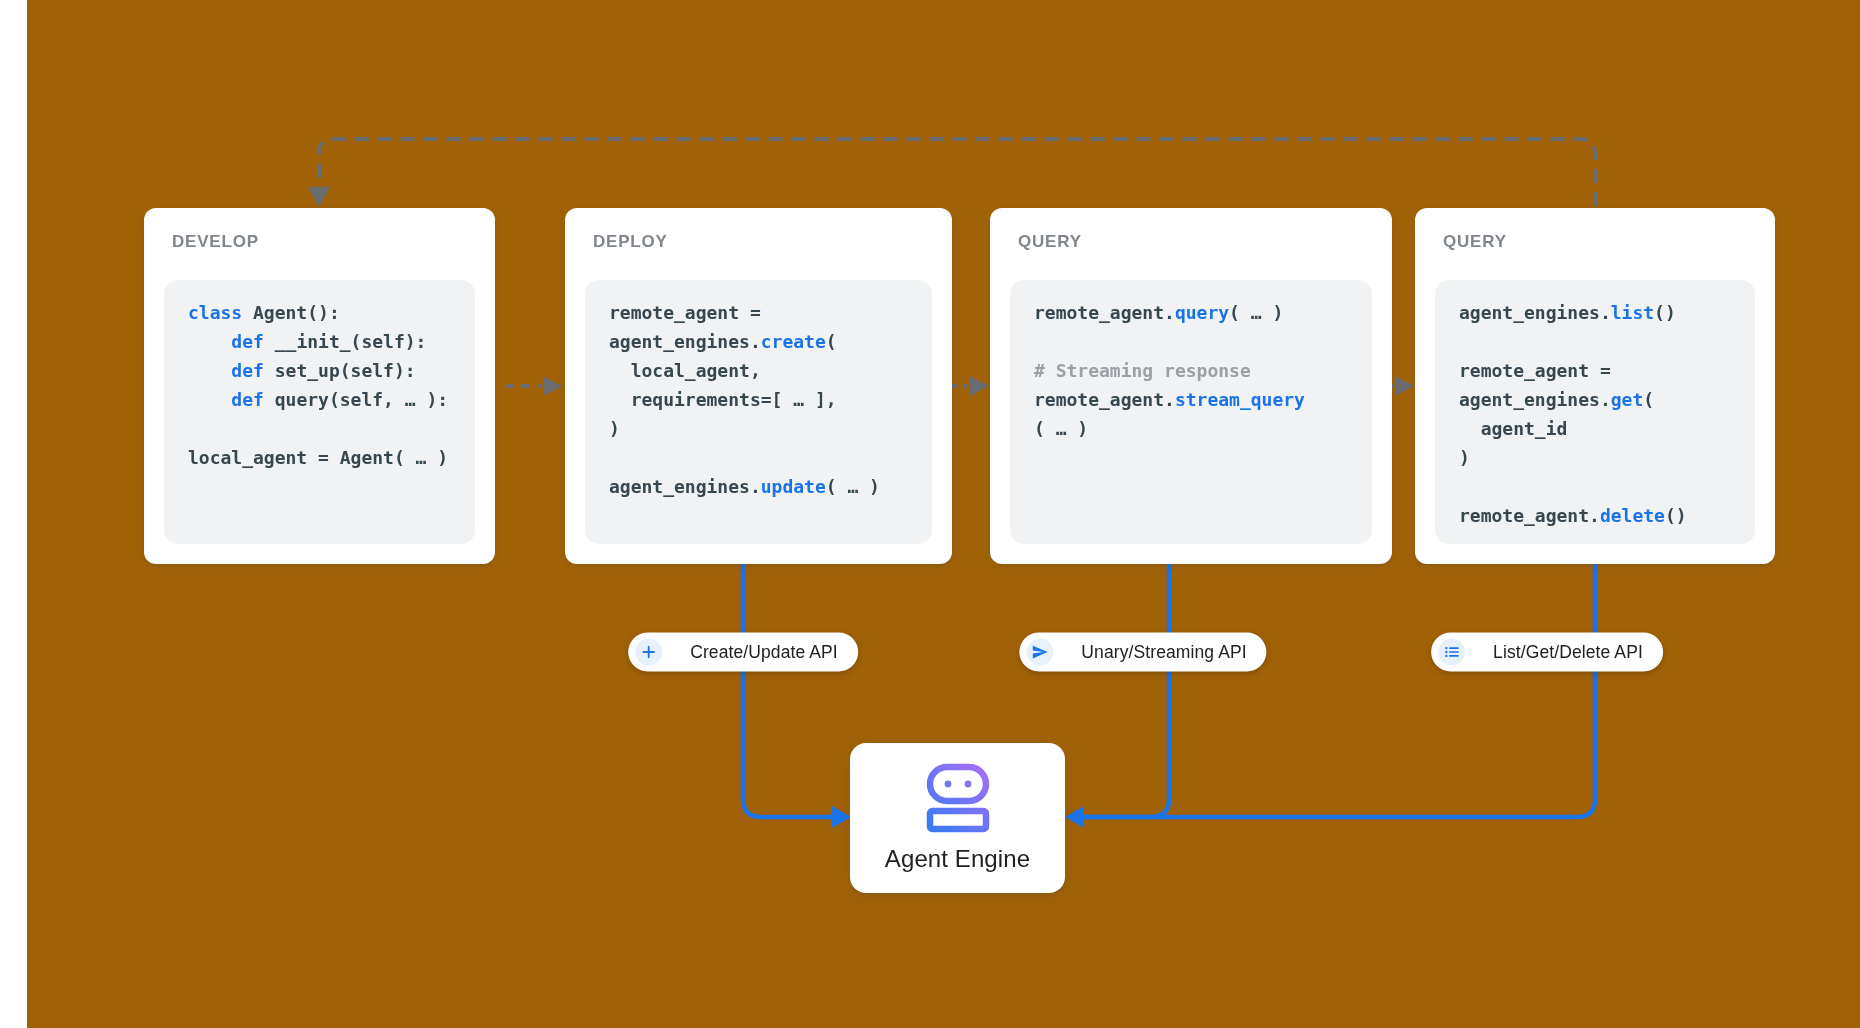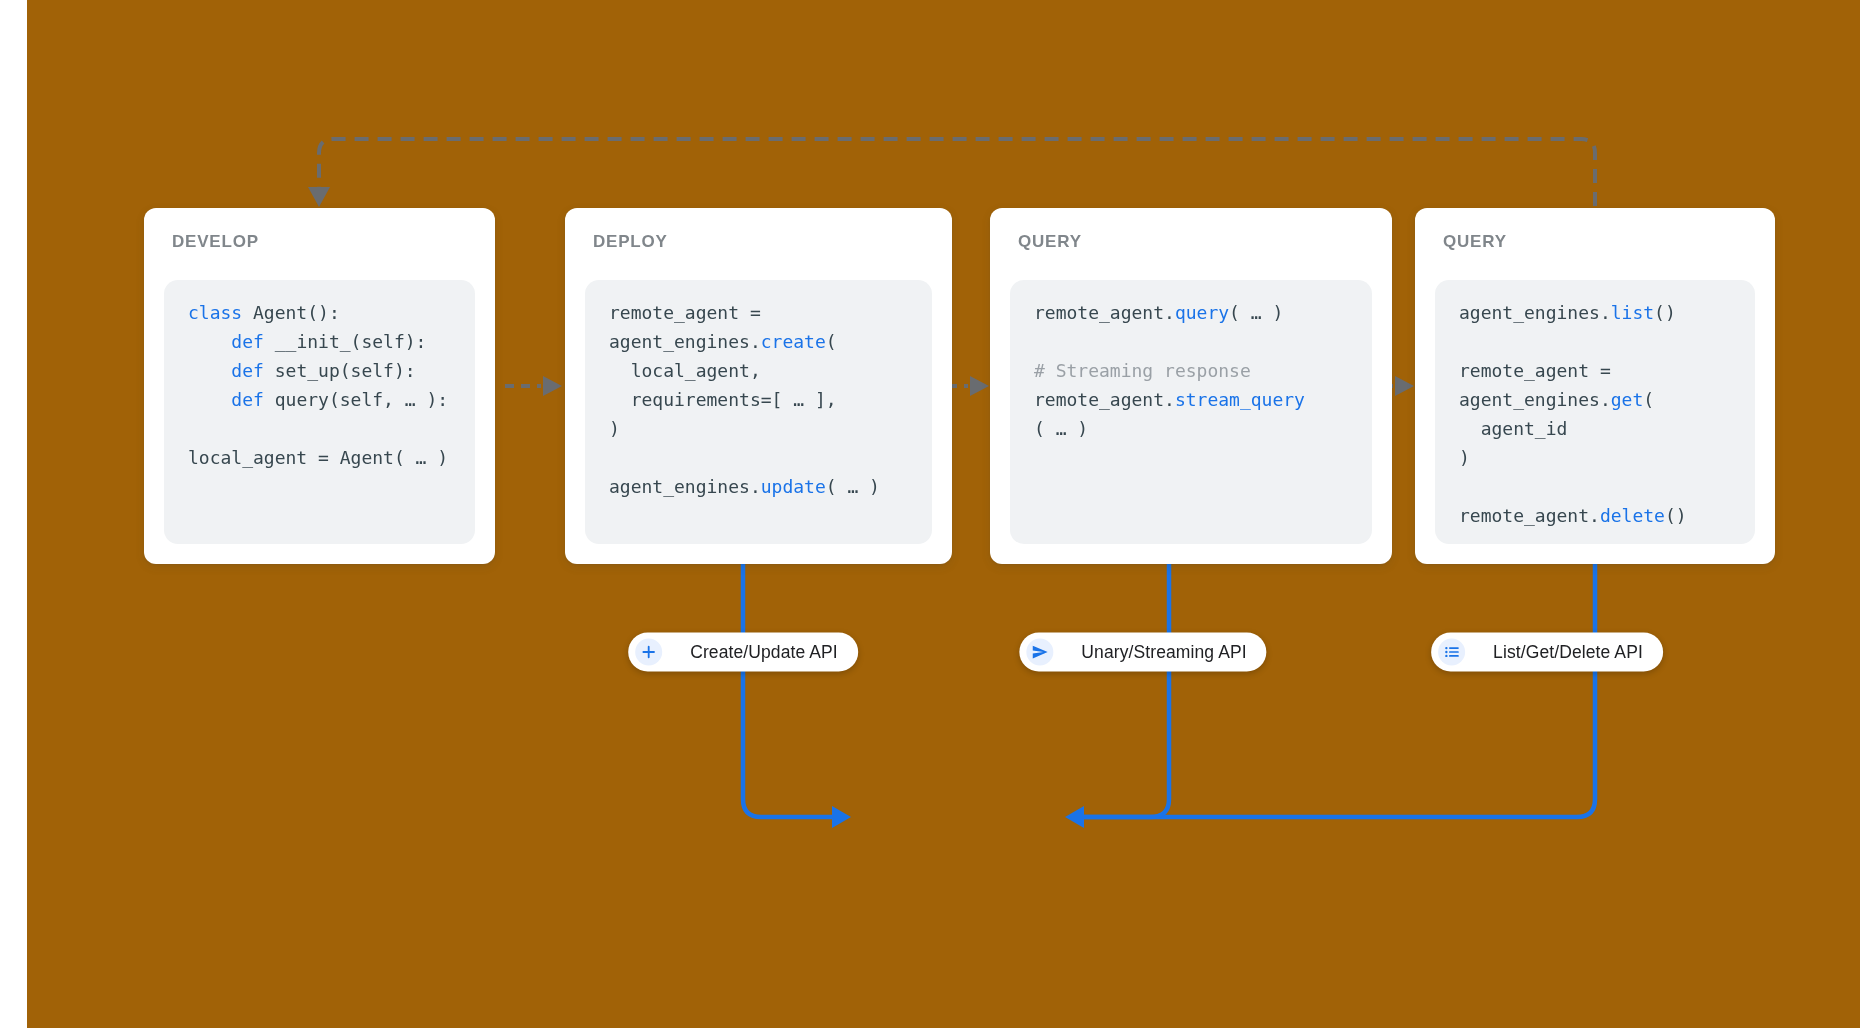--- a/index.html
+++ b/index.html
@@ -19,21 +19,21 @@
         box-shadow:0 1px 2px rgba(60,64,67,.12),0 3px 10px rgba(60,64,67,.12);z-index:2;}
   .card-develop{left:117px;width:351px;}
   .card-deploy{left:538px;width:387px;}
   .card-query{left:963px;width:402px;}
   .card-manage{left:1388px;width:360px;}
   .card-title{position:absolute;top:24px;left:28px;margin:0;font-size:17px;font-weight:700;
               letter-spacing:.8px;color:var(--title-gray);}
   .code{position:absolute;left:20px;right:20px;top:72px;bottom:20px;margin:0;background:var(--code-bg);
         border-radius:14px;padding:18px 24px;box-sizing:border-box;
         font-family:"DejaVu Sans Mono",monospace;font-size:18px;line-height:29px;color:var(--code-text);
-        white-space:pre;overflow:hidden;}
+        white-space:pre;overflow:hidden;font-weight:bold;}
   .code-line{height:29px;}
   .p{color:var(--code-text);}
   .kw{color:var(--code-keyword);}
   .cm{color:var(--code-comment);}
 
   
   .pill{position:absolute;top:652px;transform:translate(-50%,-50%);display:flex;align-items:center;
         gap:28px;background:#fff;border-radius:999px;padding:6px 20px 6px 7px;z-index:3;
         box-shadow:0 2px 6px rgba(0,0,0,.22);white-space:nowrap;}
   .pill:nth-child(1){left:716px;}
@@ -123,14 +123,29 @@
             <circle cx="4.6" cy="6.5" r="1.7" fill="var(--accent-blue)"></circle>
             <circle cx="4.6" cy="12" r="1.7" fill="var(--accent-blue)"></circle>
             <circle cx="4.6" cy="17.5" r="1.7" fill="var(--accent-blue)"></circle>
             <path d="M9.5 6.5 H21 M9.5 12 H21 M9.5 17.5 H21" stroke="var(--accent-blue)" stroke-width="2.4" stroke-linecap="round"></path>
           </svg>
         </span>
       <span class="pill-label">List/Get/Delete API</span>
     </div>
   </div>
 
+  <div class="engine">
+    <svg width="64" height="70" viewBox="0 0 64 70">
+      <defs>
+        <linearGradient id="rg" gradientUnits="userSpaceOnUse" x1="0" y1="70" x2="64" y2="0">
+          <stop class="g-start" offset="0"></stop>
+          <stop class="g-end" offset="1"></stop>
+        </linearGradient>
+      </defs>
+      <rect x="4" y="4" width="56" height="34" rx="17" fill="none" stroke="url(#rg)" stroke-width="6.5"></rect>
+      <circle cx="22" cy="21" r="3.4" fill="url(#rg)"></circle>
+      <circle cx="42" cy="21" r="3.4" fill="url(#rg)"></circle>
+      <rect x="4" y="48" width="56" height="18" rx="2.5" fill="none" stroke="url(#rg)" stroke-width="6.5"></rect>
+    </svg>
+    <div class="engine-label">Agent Engine</div>
+  </div>
 
 </div>
 
 </body></html>

